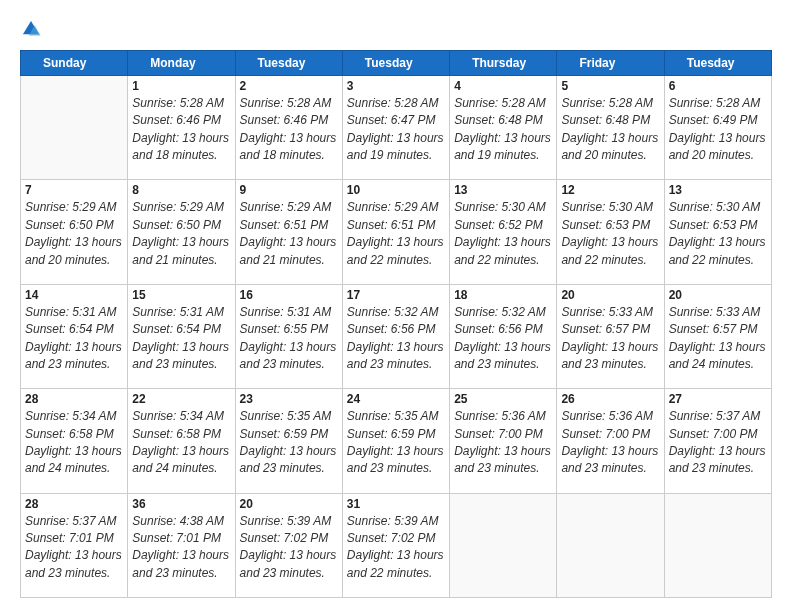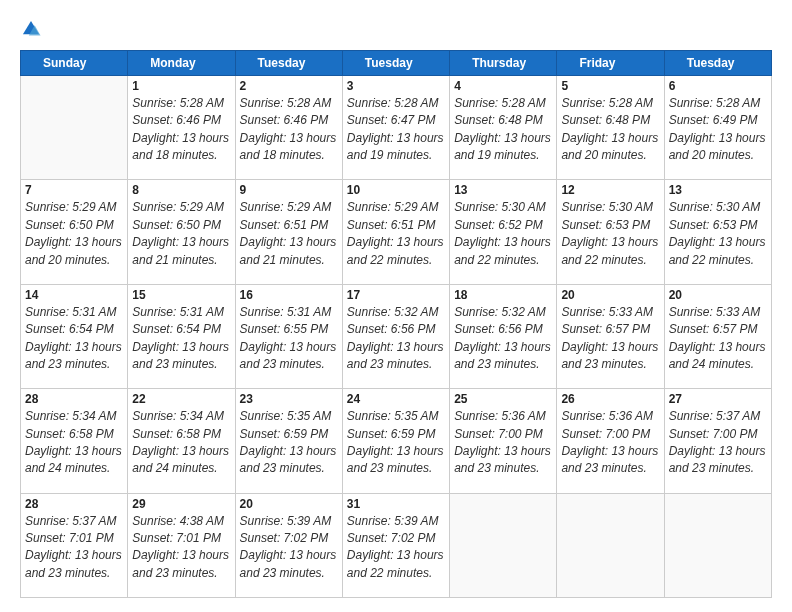--- a/index.html
+++ b/index.html
@@ -338,21 +338,21 @@
         </tr>
         <tr class="last-row">
           <td>
             <span class="day-num">28</span>
             <div class="day-info" style="white-space: pre-line;">Sunrise: 5:37 AM
 Sunset: 7:01 PM
 Daylight: 13 hours
 and 23 minutes.</div>
           </td>
           <td>
-            <span class="day-num">29</span>
+            <span class="day-num">36</span>
             <div class="day-info" style="white-space: pre-line;">Sunrise: 4:38 AM
 Sunset: 7:01 PM
 Daylight: 13 hours
 and 23 minutes.</div>
           </td>
           <td>
             <span class="day-num">20</span>
             <div class="day-info" style="white-space: pre-line;">Sunrise: 5:39 AM
 Sunset: 7:02 PM
 Daylight: 13 hours

